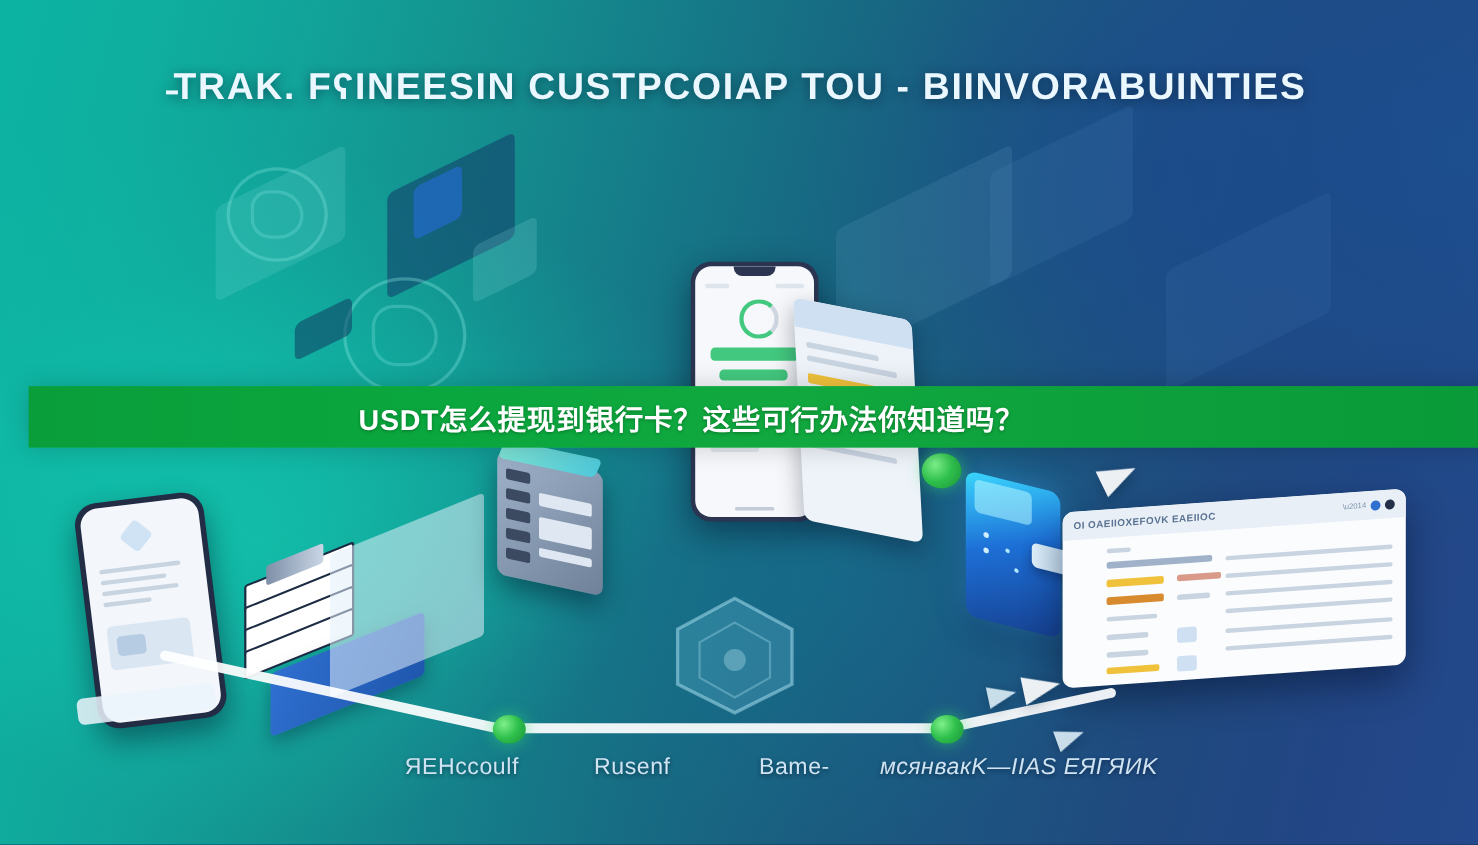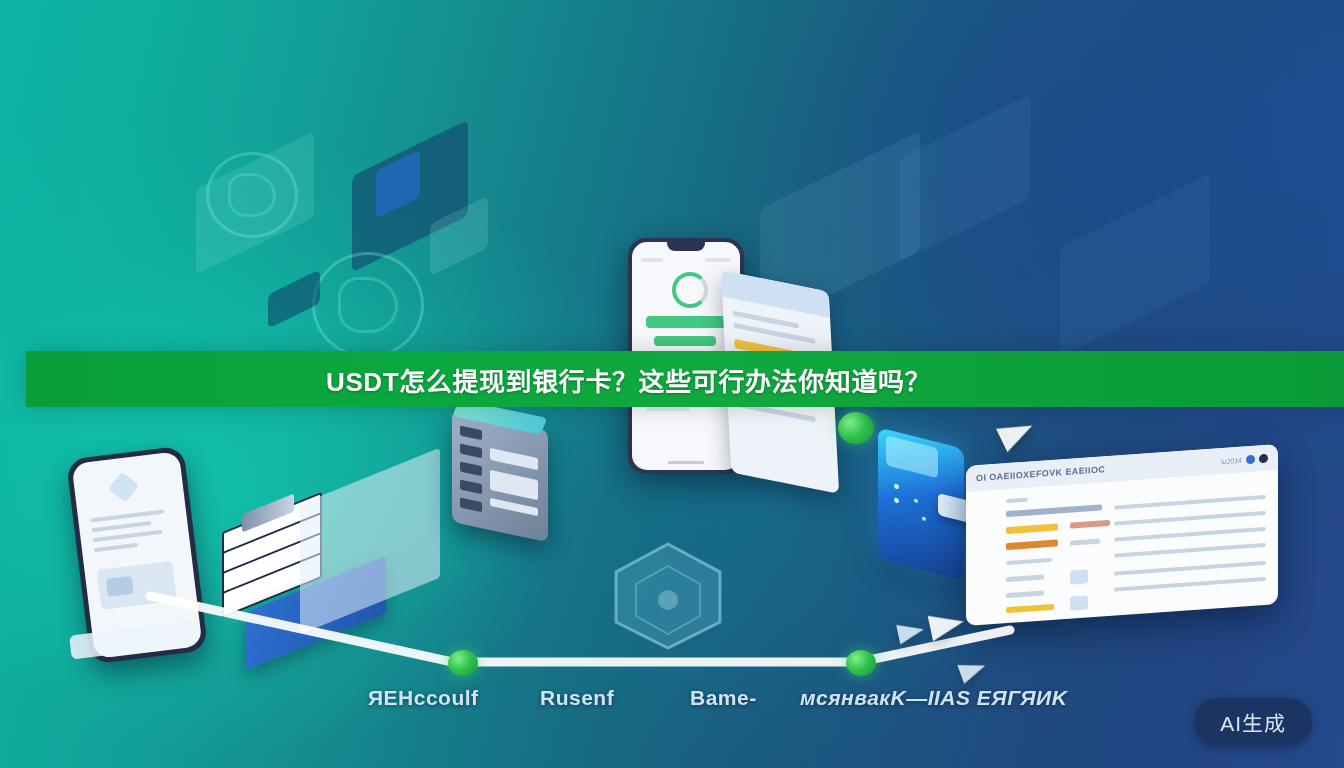--- a/index.html
+++ b/index.html
@@ -66,21 +66,21 @@
 
   
   .flow{position:absolute;left:0;top:0;width:100%;height:100%;pointer-events:none;}
   .node{
     position:absolute;width:30px;height:26px;border-radius:50%;
     background:radial-gradient(circle at 34% 32%,#7ef08a 0%,#2fc04c 48%,#19933a 100%);
     box-shadow:0 0 14px rgba(60,220,110,.55);
   }
   .flowlabels{position:absolute;left:0;top:686px;width:100%;}
   .flowlabels span{
-    position:absolute;color:#cfe3f2;font-size:21px;font-weight:bold;
+    position:absolute;color:#cfe3f2;font-size:21px;font-weight:normal;
     letter-spacing:.5px;text-shadow:0 1px 4px rgba(0,20,40,.55);
     white-space:nowrap;
   }
   .fl0{left:368px;} .fl1{left:540px;} .fl2{left:690px;}
   .fl3{left:800px;color:#b9cfe4;font-style:italic;}
 
   
   .phone-c{
     position:absolute;left:628px;top:238px;width:108px;height:228px;
     background:#2b3551;border-radius:18px;padding:4px;
@@ -191,20 +191,21 @@
   <div class="hexnet" style="left:206px;top:152px;width:86px;height:80px;opacity:.55;"></div>
   <div class="bgblk" style="left:352px;top:148px;width:116px;height:96px;background:rgba(18,58,104,.55);"></div>
   <div class="bgblk" style="left:376px;top:160px;width:44px;height:48px;background:rgba(40,110,225,.55);"></div>
   <div class="hexnet" style="left:312px;top:252px;width:106px;height:100px;opacity:.6;"></div>
   <div class="bgblk" style="left:268px;top:282px;width:52px;height:34px;background:rgba(16,50,92,.5);"></div>
   <div class="bgblk" style="left:430px;top:210px;width:58px;height:52px;background:rgba(150,230,235,.18);"></div>
   <div class="bgblk" style="left:760px;top:170px;width:160px;height:120px;background:rgba(120,180,215,.14);"></div>
   <div class="bgblk" style="left:900px;top:126px;width:130px;height:104px;background:rgba(110,170,215,.10);"></div>
   <div class="bgblk" style="left:1060px;top:210px;width:150px;height:110px;background:rgba(90,150,205,.10);"></div>
 
+  <div class="headline">̵TRAK. FʕINEESIN CUSTPCOIAP TOU - BIINVORABUINTIES</div>
 
   <div class="phone-c">
     <div class="scr">
       <div class="notch"></div>
       <div class="bar-gr" style="left:9px;top:16px;width:22px;height:4px;"></div>
       <div class="bar-gr" style="right:9px;top:16px;width:26px;height:4px;"></div>
       <div class="circle-g" style="left:40px;top:30px;"></div>
       <div class="bar-g" style="left:14px;top:74px;width:80px;height:12px;"></div>
       <div class="bar-g" style="left:22px;top:94px;width:62px;height:10px;"></div>
       <div class="bar-gr" style="left:14px;top:118px;width:80px;height:5px;"></div>
@@ -329,15 +330,14 @@
     <span class="fl0">ЯEHccoulf</span>
     <span class="fl1">Rusenf</span>
     <span class="fl2">Bame-</span>
     <span class="fl3">мсянвакK—IIAS EЯГЯИK</span>
   </div>
 
   <div class="band">
     <span class="title">USDT怎么提现到银行卡？这些可行办法你知道吗？</span>
   </div>
 
-  <div class="ai-badge">AI生成</div>
 
 </div>
 
 </body></html>

